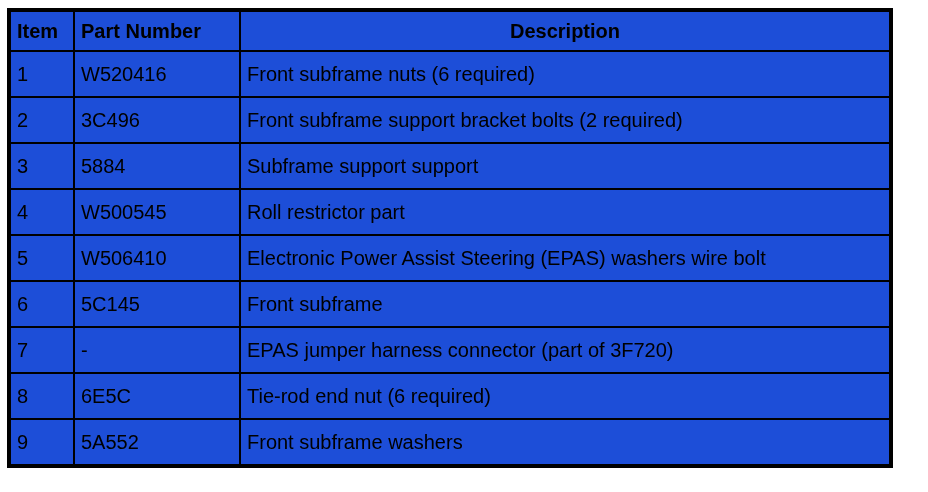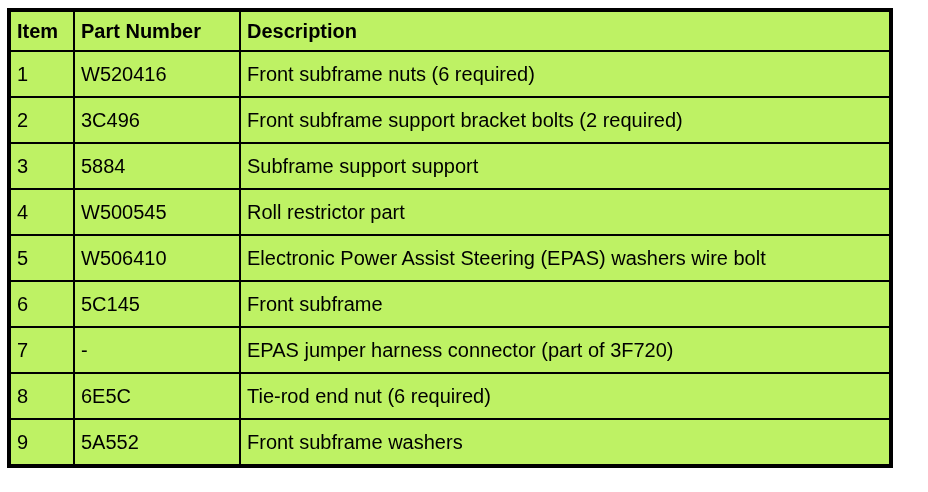--- a/index.html
+++ b/index.html
@@ -30,28 +30,29 @@
   }
   table.parts-table th,
   table.parts-table td {
     border: 2px solid #000000;
     padding: 0 6px;
     font-size: 20px;
     line-height: 1.1;
     vertical-align: middle;
     white-space: nowrap;
     overflow: hidden;
-    background: #bef264;
+    background: #1d4ed8;
   }
   table.parts-table th {
     font-weight: bold;
     text-align: left;
     height: 38px;
   }
   table.parts-table th.col-desc-header {
+    text-align: center;
   }
   table.parts-table td {
     font-weight: normal;
     text-align: left;
     height: 44px;
   }
 </style>
 </head>
 <body>
 

